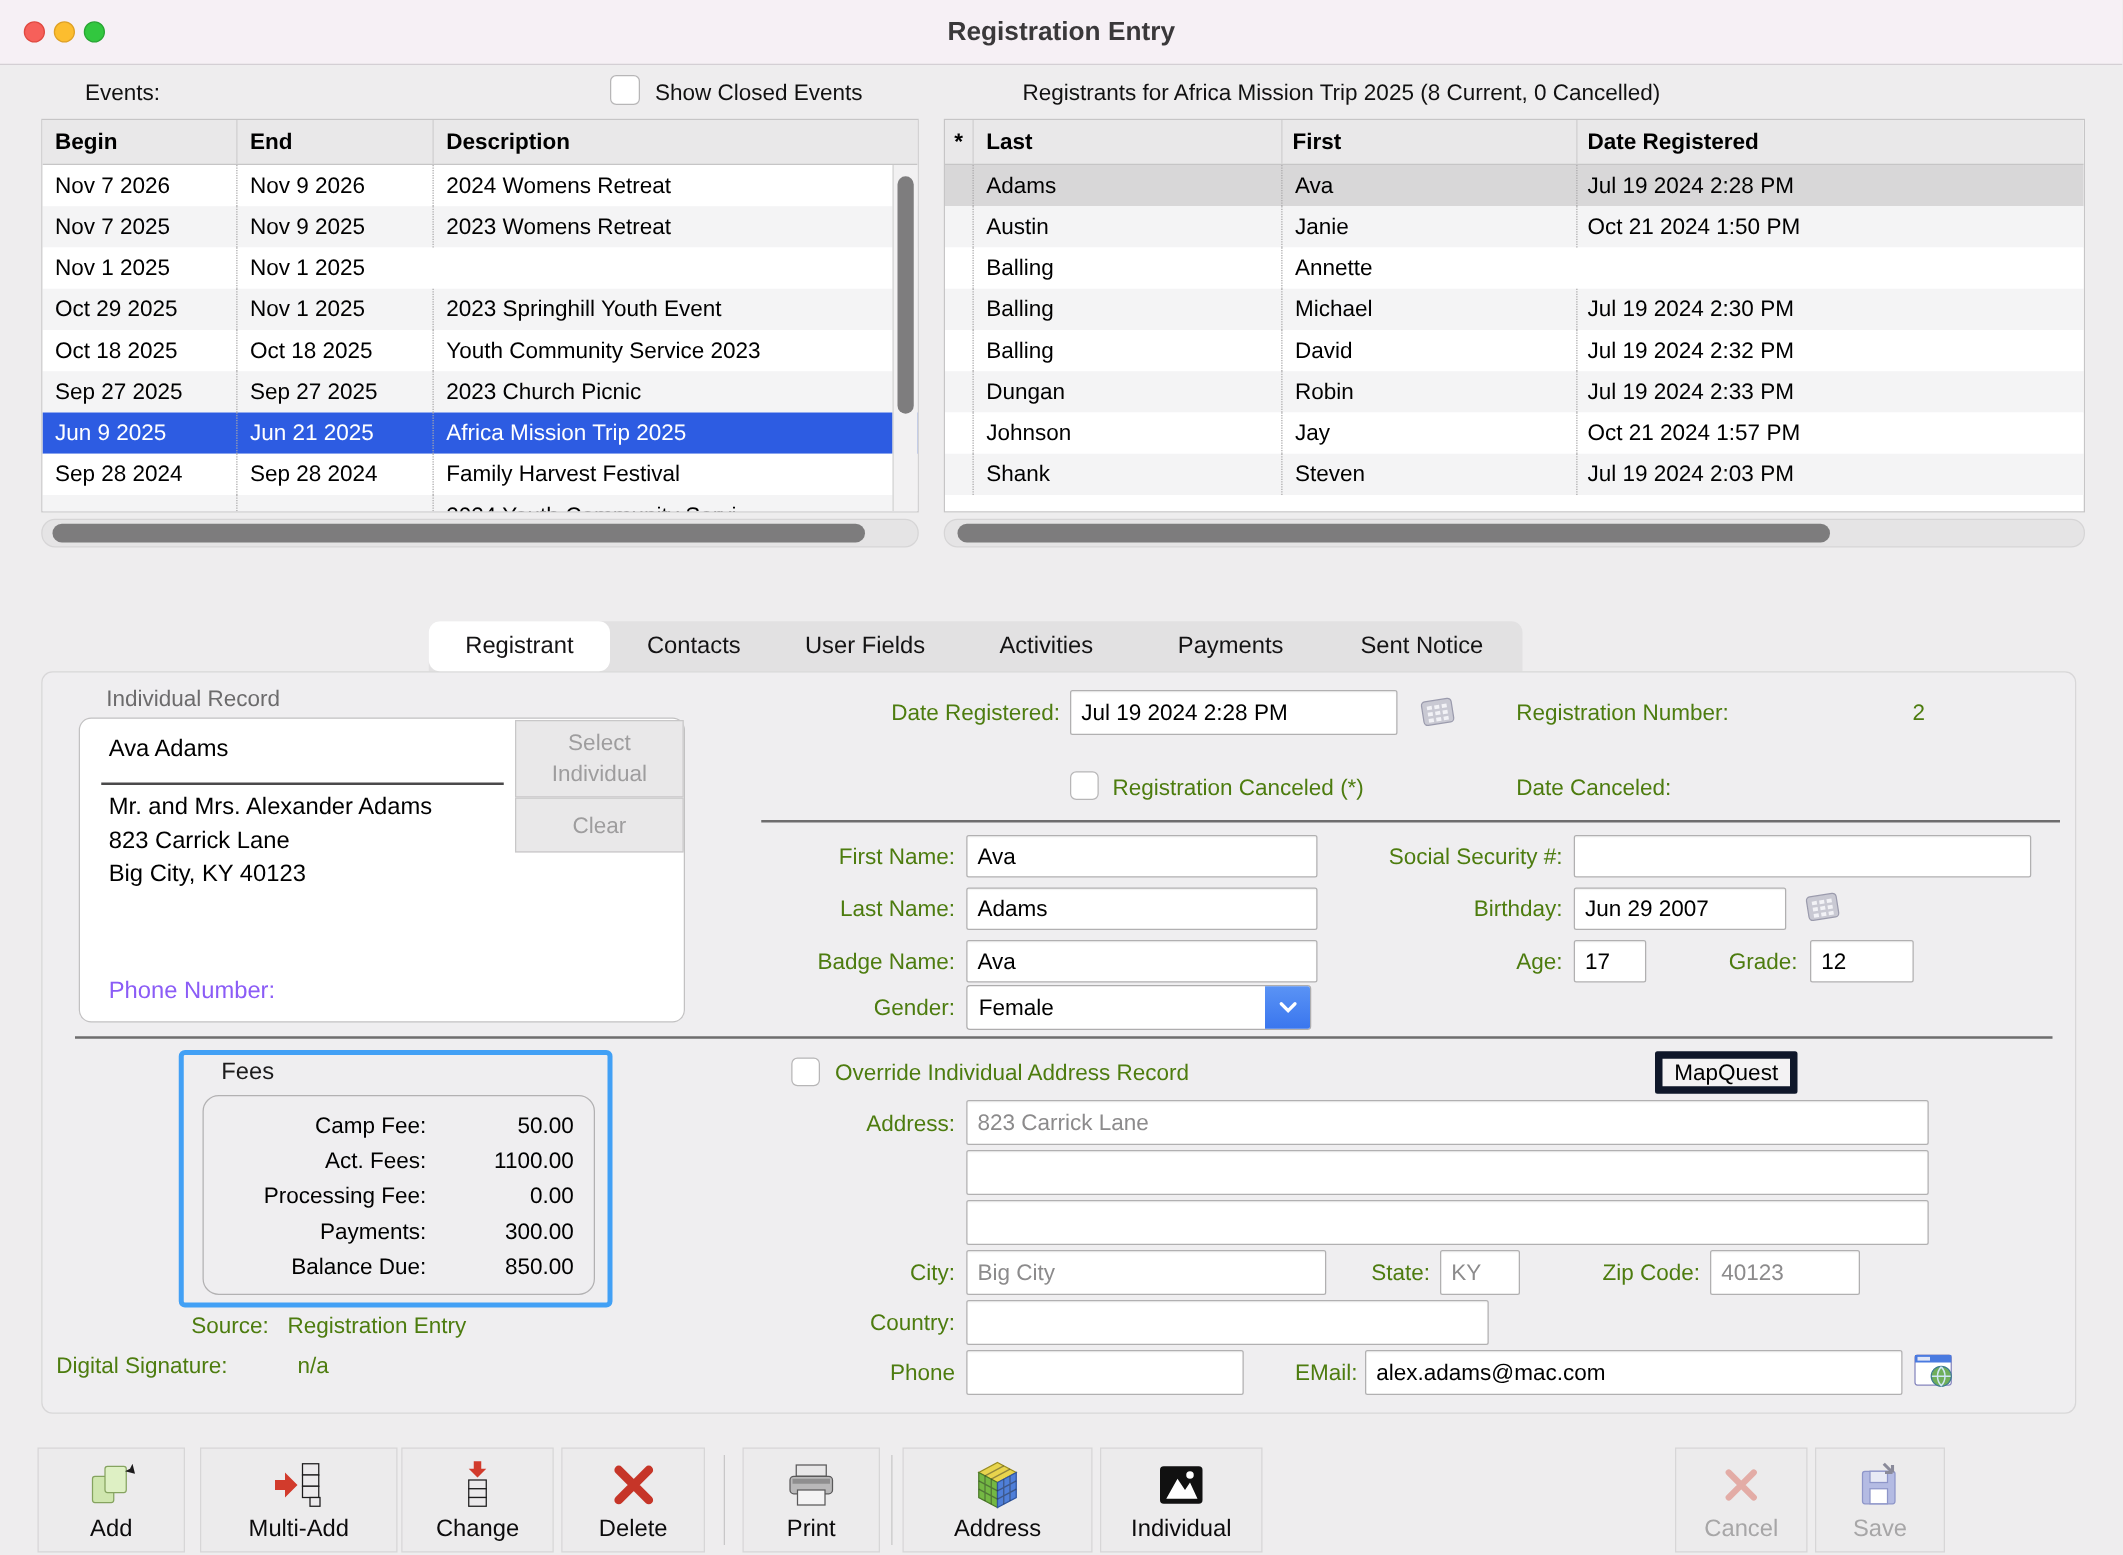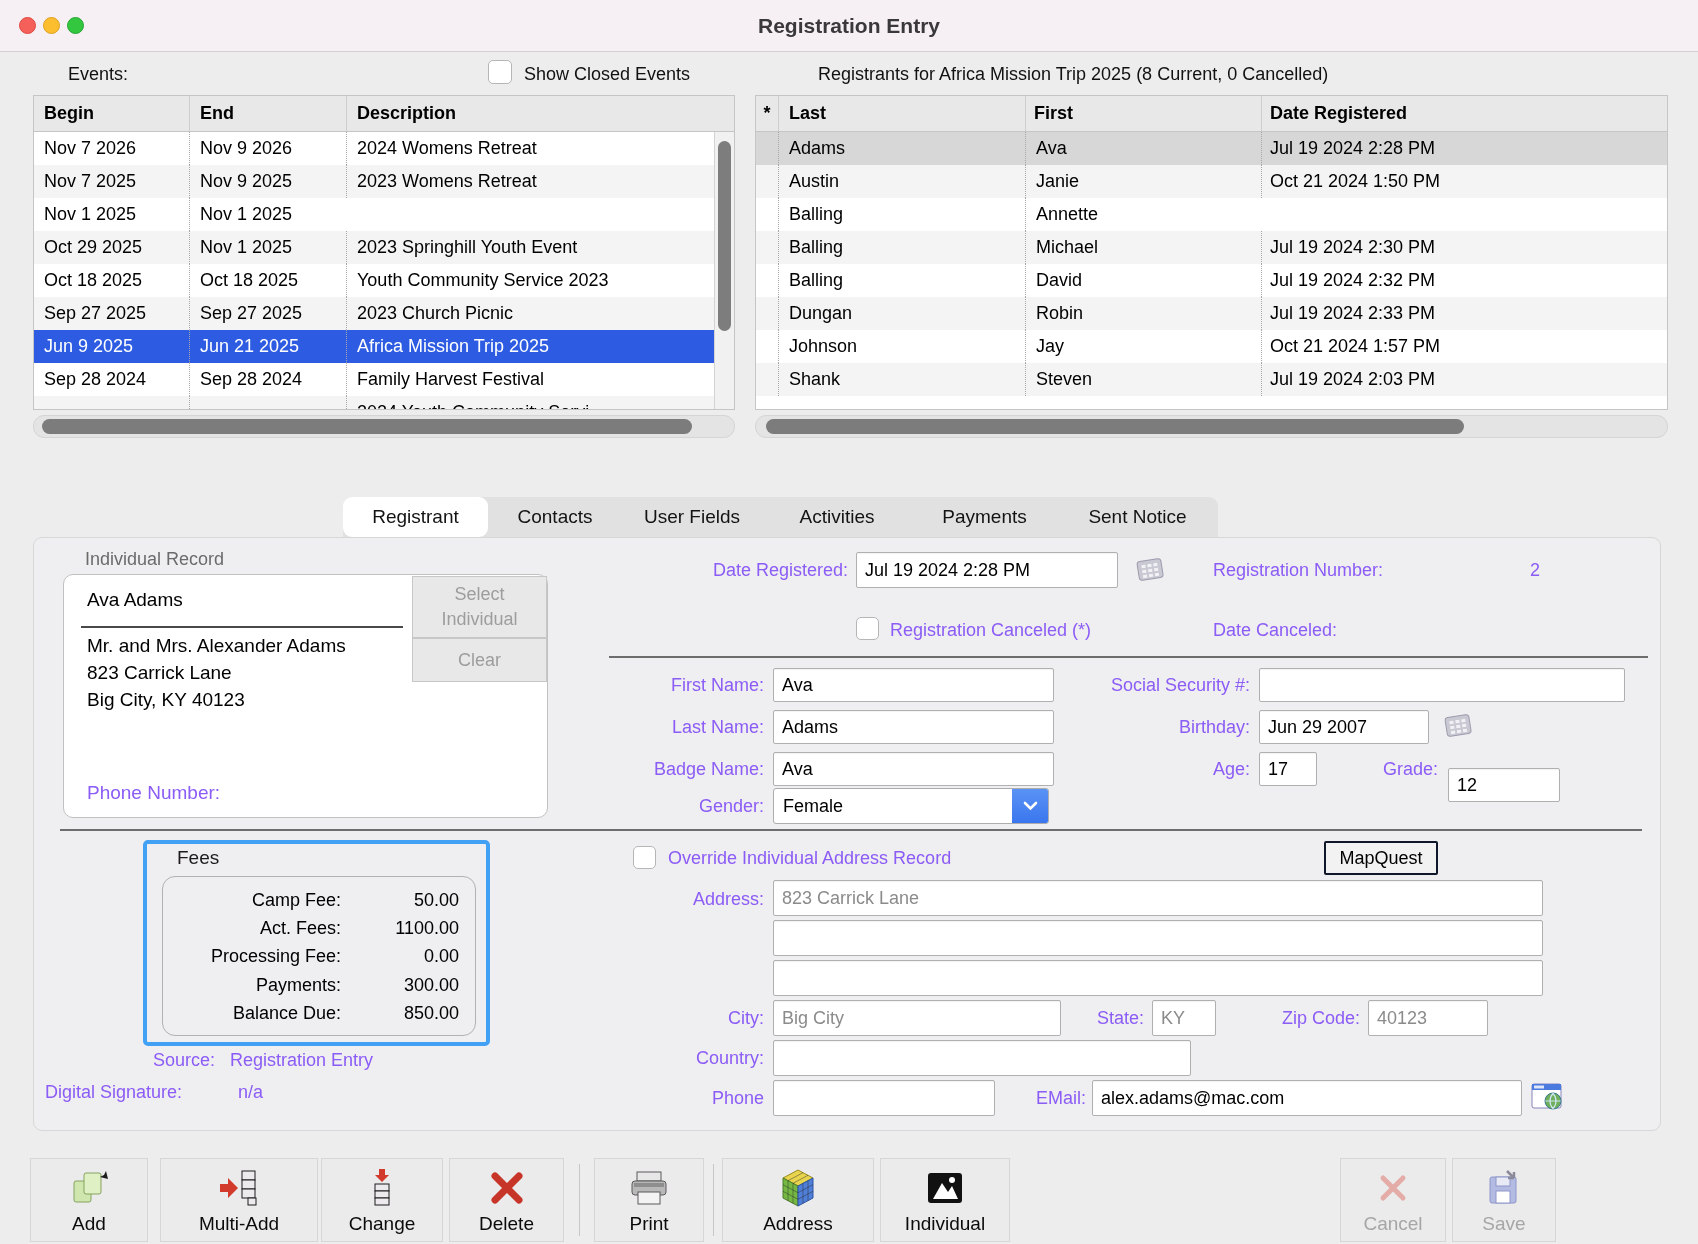--- a/index.html
+++ b/index.html
@@ -43,21 +43,21 @@
   .hthumb { position:absolute; top:3px; height:15px; border-radius:8px; background:#7d7c7d; }
 
   
   .tabbar { position:absolute; left:343px; top:497px; width:875px; height:40px; background:#e2e1e2; border-radius:9px 9px 0 0; display:flex; }
   .tab { display:flex; align-items:center; justify-content:center; font-size:19px; color:#141314; position:relative; }
   .tab.active { background:#fff; border-radius:9px; z-index:3; }
 
   
   .panel { position:absolute; left:33px; top:537px; width:1628px; height:594px; background:#efeef0; border:1px solid #d8d7d8; border-radius:9px; }
 
-  .lbl { position:absolute; font-size:18px; color:#8b5cf6; height:22px; line-height:22px; text-align:right; white-space:nowrap; }
+  .lbl { position:absolute; font-size:18px; color:#4d7c0f; height:22px; line-height:22px; text-align:right; white-space:nowrap; }
   .lbl-l { text-align:left; }
   .input { position:absolute; background:#fff; border:1px solid #b1b0b1; border-radius:2px; font-size:18px; color:#000; display:flex; align-items:center; padding:0 8px; white-space:nowrap; overflow:hidden; box-shadow:inset 0 1px 1px rgba(0,0,0,0.05); }
   .input.dim { color:#8c8b8c; }
   .divider { position:absolute; height:2px; background:#6e6d6e; }
 
   
   .ind-label { position:absolute; left:68px; top:549px; font-size:18px; color:#6c6b6c;margin-left:17px; }
   .ind-box { position:absolute; left:63px; top:574px; width:485px; height:244px; background:#fff; border:1.5px solid #c2c1c2; border-radius:10px; }
   .ind-name { position:absolute; left:23px; top:14px; font-size:19px; color:#000; }
   .ind-line { position:absolute; left:17px; top:51px; width:322px; height:2px; background:#4a494a; }
@@ -71,21 +71,21 @@
   .fees-inner { position:absolute; left:15px; top:32px; width:314px; height:160px; border:1px solid #b2b1b2; border-radius:13px; padding-top:9px; }
   .fee-row { display:flex; height:28.4px; align-items:center; font-size:18px; }
   .fee-label { width:178px; text-align:right; }
   .fee-value { flex:1; text-align:right; padding-right:16px; }
 
   
   .dropdown { position:absolute; left:773px; top:788px; width:276px; height:36px; background:#fff; border:1px solid #aeadae; border-radius:3px; font-size:18px; }
   .dd-text { position:absolute; left:9px; top:0; height:34px; line-height:34px; }
   .dd-btn { position:absolute; right:0; top:0; width:36px; height:34px; background:linear-gradient(#5a93f5,#3a76ee); border-radius:0 2px 2px 0; display:flex; align-items:center; justify-content:center; }
 
-  .mapquest { position:absolute; left:1324px; top:841px; width:114px; height:34px; background:#f3f2f3; border:2px solid #0f172a; border-radius:2px; font-size:18px; display:flex; align-items:center; justify-content:center; }
+  .mapquest { position:absolute; left:1324px; top:841px; width:114px; height:34px; background:#f3f2f3; border:6px solid #0f172a; border-radius:2px; font-size:18px; display:flex; align-items:center; justify-content:center; }
 
   
   .tb { position:absolute; top:1158px; height:84px; background:#ecebec; border:1px solid #d7d6d7; display:flex; flex-direction:column; align-items:center; }
   .tb-icon { height:50px; display:flex; align-items:center; justify-content:center; margin-top:4px; }
   .tb-label { font-size:19px; color:#0c0b0c; }
   .tb.disabled .tb-label { color:#a7a6a7; }
   .vsep { position:absolute; top:1164px; width:1px; height:72px; background:#c8c7c8; }
 
   .icon { display:inline-block; }
 </style>
@@ -449,21 +449,21 @@
         </g>
       </g>
     </svg>
 </span>
 
 <div class="lbl" style="left:560px; top:758px; width:204px;">Badge Name:</div>
 <div class="input" style="left:773px; top:752px; width:281px; height:34px;">Ava</div>
 <div class="lbl" style="left:1150px; top:758px; width:100px;">Age:</div>
 <div class="input" style="left:1259px; top:752px; width:58px; height:34px;">17</div>
 <div class="lbl" style="left:1338px; top:758px; width:100px;">Grade:</div>
-<div class="input" style="left:1448px; top:752px; width:112px; height:34px;margin-top:16px;">12</div>
+<div class="input" style="left:1448px; top:752px; width:83px; height:34px;">12</div>
 
 <div class="lbl" style="left:560px; top:795px; width:204px;">Gender:</div>
 <div class="dropdown">
   <span class="dd-text">Female</span>
   <span class="dd-btn">
     <svg width="15" height="10" viewBox="0 0 15 10">
         <path d="M2 2 l5.5 5.5 L13 2" stroke="#fff" stroke-width="2.6" fill="none" stroke-linecap="round"></path>
       </svg>
   </span>
 </div>

